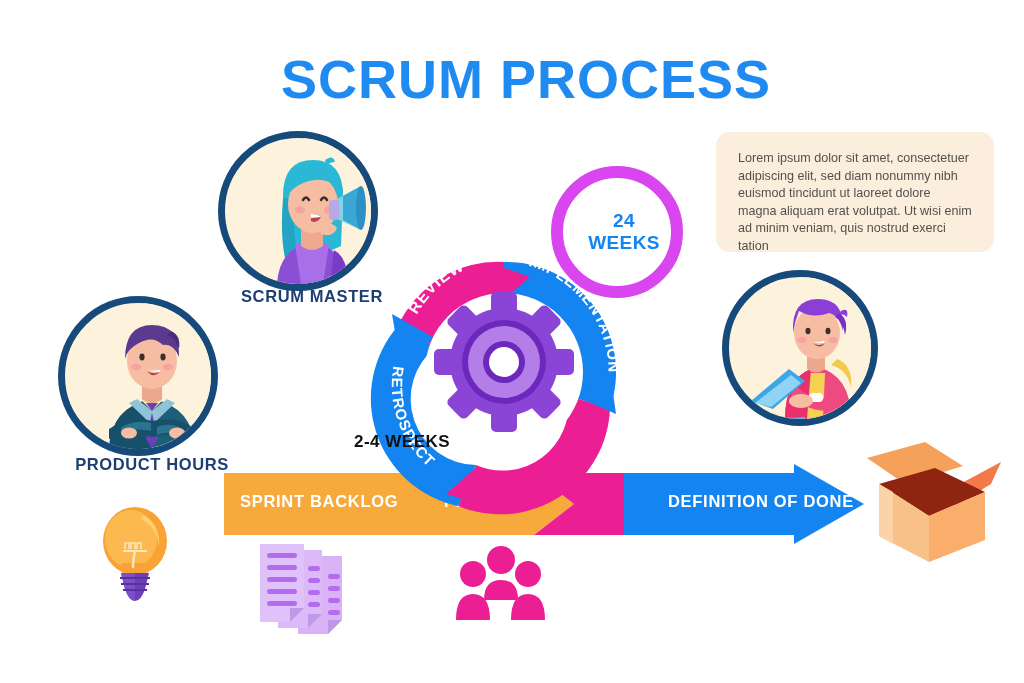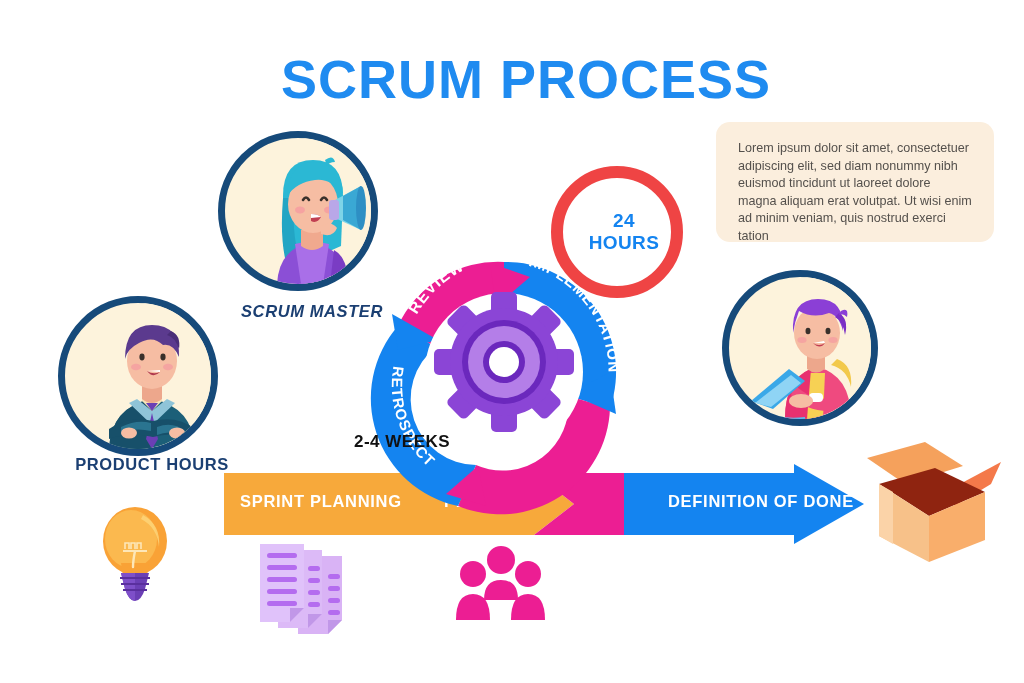--- a/index.html
+++ b/index.html
@@ -19,21 +19,21 @@
     text-align:center;
     font-size:54px;
     font-weight:bold;
     letter-spacing:1px;
     color:#1f8bf0;
     font-family:"Liberation Sans", sans-serif;
   }
 
   
   #note-box{
-    left:716px;top:122px;width:278px;height:120px;
+    left:716px;top:132px;width:278px;height:120px;
     background:#fbeedd;
     border-radius:14px;
     box-sizing:border-box;
     padding:18px 22px 0 22px;
   }
   #note-text{
     font-size:12.6px;
     line-height:17.5px;
     color:#54504c;
     font-family:"Liberation Sans", sans-serif;
@@ -49,21 +49,21 @@
   }
   .avatar-label{
     text-align:center;
     font-size:16.5px;
     font-weight:bold;
     letter-spacing:.6px;
     color:#1b3f72;
   }
 
   #avatar-scrum-master{left:218px;top:131px;width:160px;height:160px;}
-  #label-scrum-master{left:170px;top:302px;width:256px;font-style:italic;}
+  #label-scrum-master{left:170px;top:287px;width:256px;}
 
   #avatar-product-owner{left:58px;top:296px;width:160px;height:160px;}
   #label-product-owner{left:10px;top:455px;width:256px;}
 
   #avatar-team-member{left:722px;top:270px;width:156px;height:156px;}
 
   
   #label-user-stories{left:0px;top:608px;width:240px;}
 
   
@@ -77,21 +77,21 @@
     letter-spacing:.5px;
     color:#111111;
   }
 
   
   #hours-badge{
     left:551px;top:166px;width:132px;height:132px;
     border-radius:50%;
     background:#ffffff;
     box-sizing:border-box;
-    border:12px solid #ef4444;
+    border:12px solid #d946ef;
     display:flex;align-items:center;justify-content:center;
     flex-direction:column;
   }
   #hours-badge div{
     text-align:center;
     font-size:19px;
     font-weight:bold;
     color:#1484f0;
     line-height:22px;
     letter-spacing:.4px;
@@ -125,21 +125,21 @@
   <div class="abs" style="left:210px;top:473px;width:640px;height:62px;">
     <svg width="640" height="62" viewBox="0 0 640 62">
 
       <path d="M0,0 L310,0 L350,31 L310,62 L0,62 Z" fill="#f7a93b"></path>
 
       <path d="M310,0 L560,0 L560,62 L310,62 L350,31 Z" fill="#ec1e93"></path>
 
       <path d="M400,0 L570,0 L570,-9 L640,31 L570,71 L570,62 L400,62 Z" fill="#1484f0"></path>
     </svg>
   </div>
-  <div class="abs bar-label" id="label-sprint-backlog">SPRINT PLANNING</div>
+  <div class="abs bar-label" id="label-sprint-backlog">SPRINT BACKLOG</div>
   <div class="abs bar-label" id="label-planning">PLANNING</div>
   <div class="abs bar-label" id="label-definition-of-done">DEFINITION OF DONE</div>
 
   <div class="abs" id="cycle-wrap">
     <svg width="300" height="300" viewBox="0 0 300 300">
       <defs>
         <path id="arcReview" d="M 55,110 A 110,110 0 0 1 128,41" fill="none"></path>
         <path id="arcImpl" d="M 168,42 A 110,110 0 0 1 254,160" fill="none"></path>
         <path id="arcRetro" d="M 42,133 A 110,110 0 0 0 86,254" fill="none"></path>
       </defs>
@@ -208,21 +208,21 @@
         <circle cx="0" cy="0" r="21" fill="#6b28bd"></circle>
         <circle cx="0" cy="0" r="15" fill="#ffffff"></circle>
       </g>
     </svg>
   </div>
 
   <div class="abs" id="cycle-center-label">2-4 WEEKS</div>
 
   <div class="abs" id="hours-badge">
     <div>24</div>
-    <div>HOURS</div>
+    <div>WEEKS</div>
   </div>
 
   <div class="abs avatar-ring" id="avatar-scrum-master">
     <svg width="146" height="146" viewBox="0 0 146 146">
       <circle cx="73" cy="73" r="73" fill="#fdf3dc"></circle>
 
       <path d="M44,58 q0,-36 30,-36 q30,0 30,36 l-2,50 q-16,8 -30,8 q-16,0 -28,-8 Z" fill="#2bb8d4"></path>
       <path d="M44,60 q-3,36 2,60 l14,0 q-8,-30 -4,-60 Z" fill="#22a5c4"></path>
 
       <path d="M38,146 q2,-36 35,-42 q33,6 36,42 Z" fill="#8b4fd6"></path>

